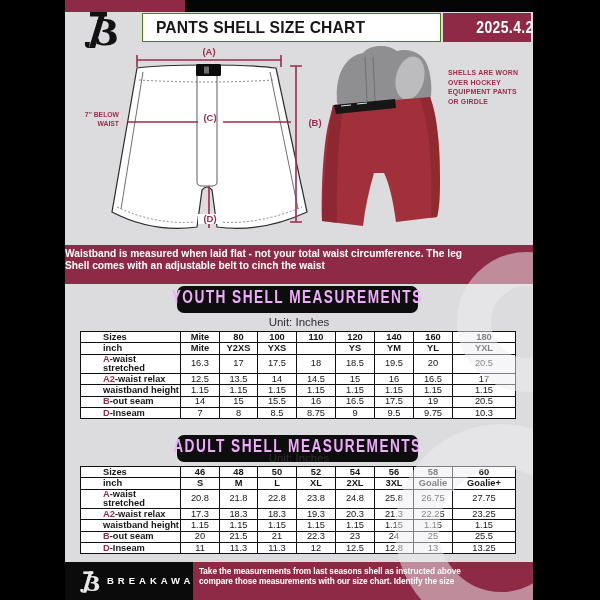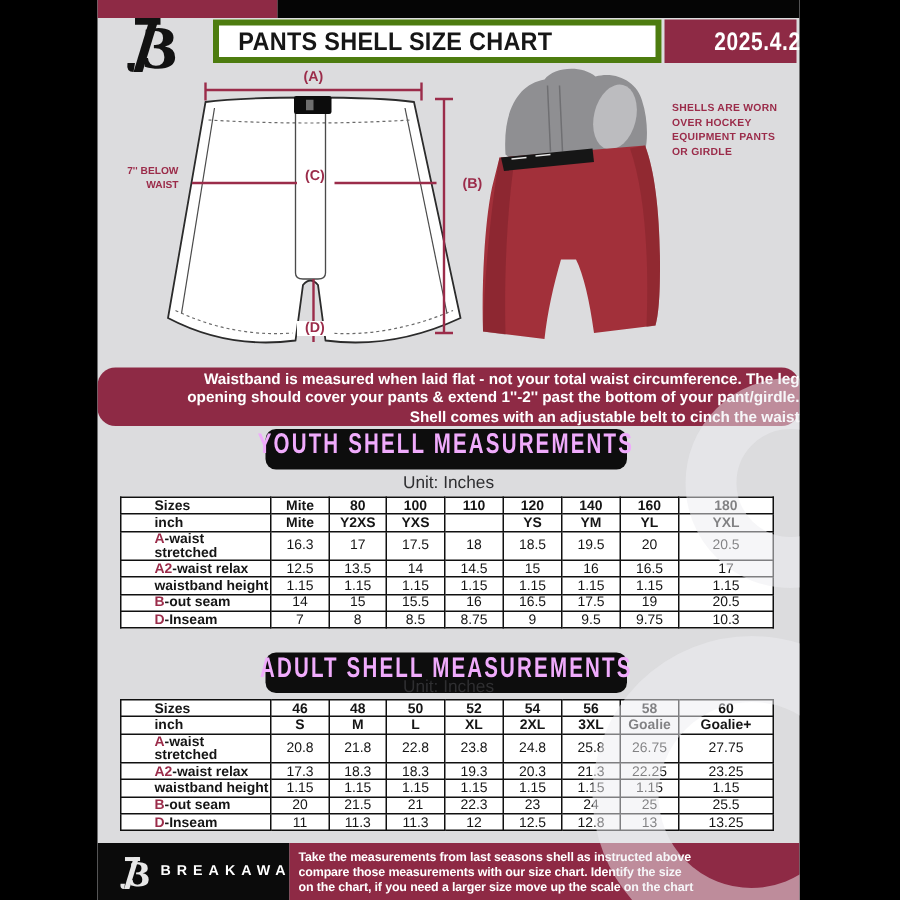--- a/index.html
+++ b/index.html
@@ -16,39 +16,39 @@
   .page{position:absolute;left:65px;top:0;width:468px;height:600px;
     background:var(--page-bg);overflow:hidden;}
 
   
   .strip-red{position:absolute;left:0;top:0;width:120px;height:12px;background:var(--maroon);}
   .strip-black{position:absolute;left:120px;top:0;width:348px;height:12px;background:#050505;}
 
   
   .logo{position:absolute;left:16px;top:11px;width:44px;height:38px;}
   .title-box{position:absolute;left:77px;top:13px;width:299px;height:29px;background:#fff;
-    border:4px solid #4d7c0f;display:flex;align-items:center;}
+    border:1px solid #4d7c0f;display:flex;align-items:center;}
   .title-box span{font-size:17px;font-weight:bold;color:#161616;white-space:nowrap;
     transform:scaleX(.92);transform-origin:left center;padding-left:14px;letter-spacing:.2px;}
   .date-badge{position:absolute;left:378px;top:13px;width:88px;height:29px;background:var(--maroon);
     display:flex;align-items:center;justify-content:center;padding-left:44px;}
   .date-badge span{font-size:17px;font-weight:bold;color:#fff;white-space:nowrap;
     transform:scaleX(.82);letter-spacing:.5px;}
 
   
   .dlabel{position:absolute;color:var(--maroon-bright);font-weight:bold;font-size:9.5px;
     text-align:center;line-height:1;}
   .waist-note{position:absolute;left:4px;top:110px;width:50px;text-align:right;
     color:var(--maroon-bright);font-weight:bold;font-size:6.8px;line-height:9px;}
   .shell-note{position:absolute;left:383px;top:68px;width:88px;color:var(--maroon-bright);
     font-weight:bold;font-size:6.9px;line-height:9.7px;letter-spacing:.2px;}
 
   
   .notice{position:absolute;left:0;top:245px;width:468px;height:39px;background:var(--maroon);
-    color:#fff;font-weight:bold;font-size:10.2px;line-height:12.4px;text-align:right;padding-top:3px;border-radius:12px;}
+    color:#fff;font-weight:bold;font-size:10.2px;line-height:12.4px;text-align:left;padding-top:3px;}
 
   
   .shell-banner{position:absolute;left:112px;width:241px;height:27px;background:var(--banner-black);
     border-radius:7px;color:#f0abfc;display:flex;align-items:flex-start;justify-content:center;}
   .shell-banner span{font-size:19px;font-weight:bold;letter-spacing:2px;white-space:nowrap;
     transform:scaleX(.72);}
   .unit{position:absolute;left:0;width:468px;text-align:center;color:#2f2f31;font-size:11.5px;}
 
   
   table{position:absolute;left:15px;width:435px;border-collapse:collapse;table-layout:fixed;
@@ -139,21 +139,20 @@
     </div>
     <div class="shell-note">
       <div>SHELLS ARE WORN</div>
       <div>OVER HOCKEY</div>
       <div>EQUIPMENT PANTS</div>
       <div>OR GIRDLE</div>
     </div>
 
     <div class="notice">
       <div>Waistband is measured when laid flat - not your total waist circumference. The leg</div>
-      <div>opening should cover your pants &amp; extend 1''-2'' past the bottom of your pant/girdle.</div>
       <div>Shell comes with an adjustable belt to cinch the waist</div>
     </div>
 
     <div class="shell-banner" style="top:286px;">
       <span>YOUTH SHELL MEASUREMENTS</span>
     </div>
     <div class="unit" style="top:316px;">Unit: Inches</div>
     <table style="top:331px;">
       <colgroup>
         <col style="width:100px">
@@ -351,17 +350,16 @@
     <svg class="footer-logo" viewBox="0 0 44 38">
       <text x="13" y="34" font-family="'DejaVu Serif',serif" font-weight="bold" font-size="36" fill="#e8e8e8">3</text>
       <polygon points="19,1 25,1 14,37 8,37" fill="#e8e8e8"></polygon>
       <rect x="9" y="1" width="17" height="4.5" fill="#e8e8e8"></rect>
       <path d="M8,37 Q3,37 4,31 L9,31 Z" fill="#e8e8e8"></path>
     </svg>
     <div class="brand-name">BREAKAWAY</div>
     <div class="footer-red">
       <div>Take the measurements from last seasons shell as instructed above</div>
       <div>compare those measurements  with our size chart. Identify the size</div>
-      <div>on the chart, if you need a larger size move up the scale on the chart</div>
     </div>
 
   </div>
 </div>
 
 </body></html>

